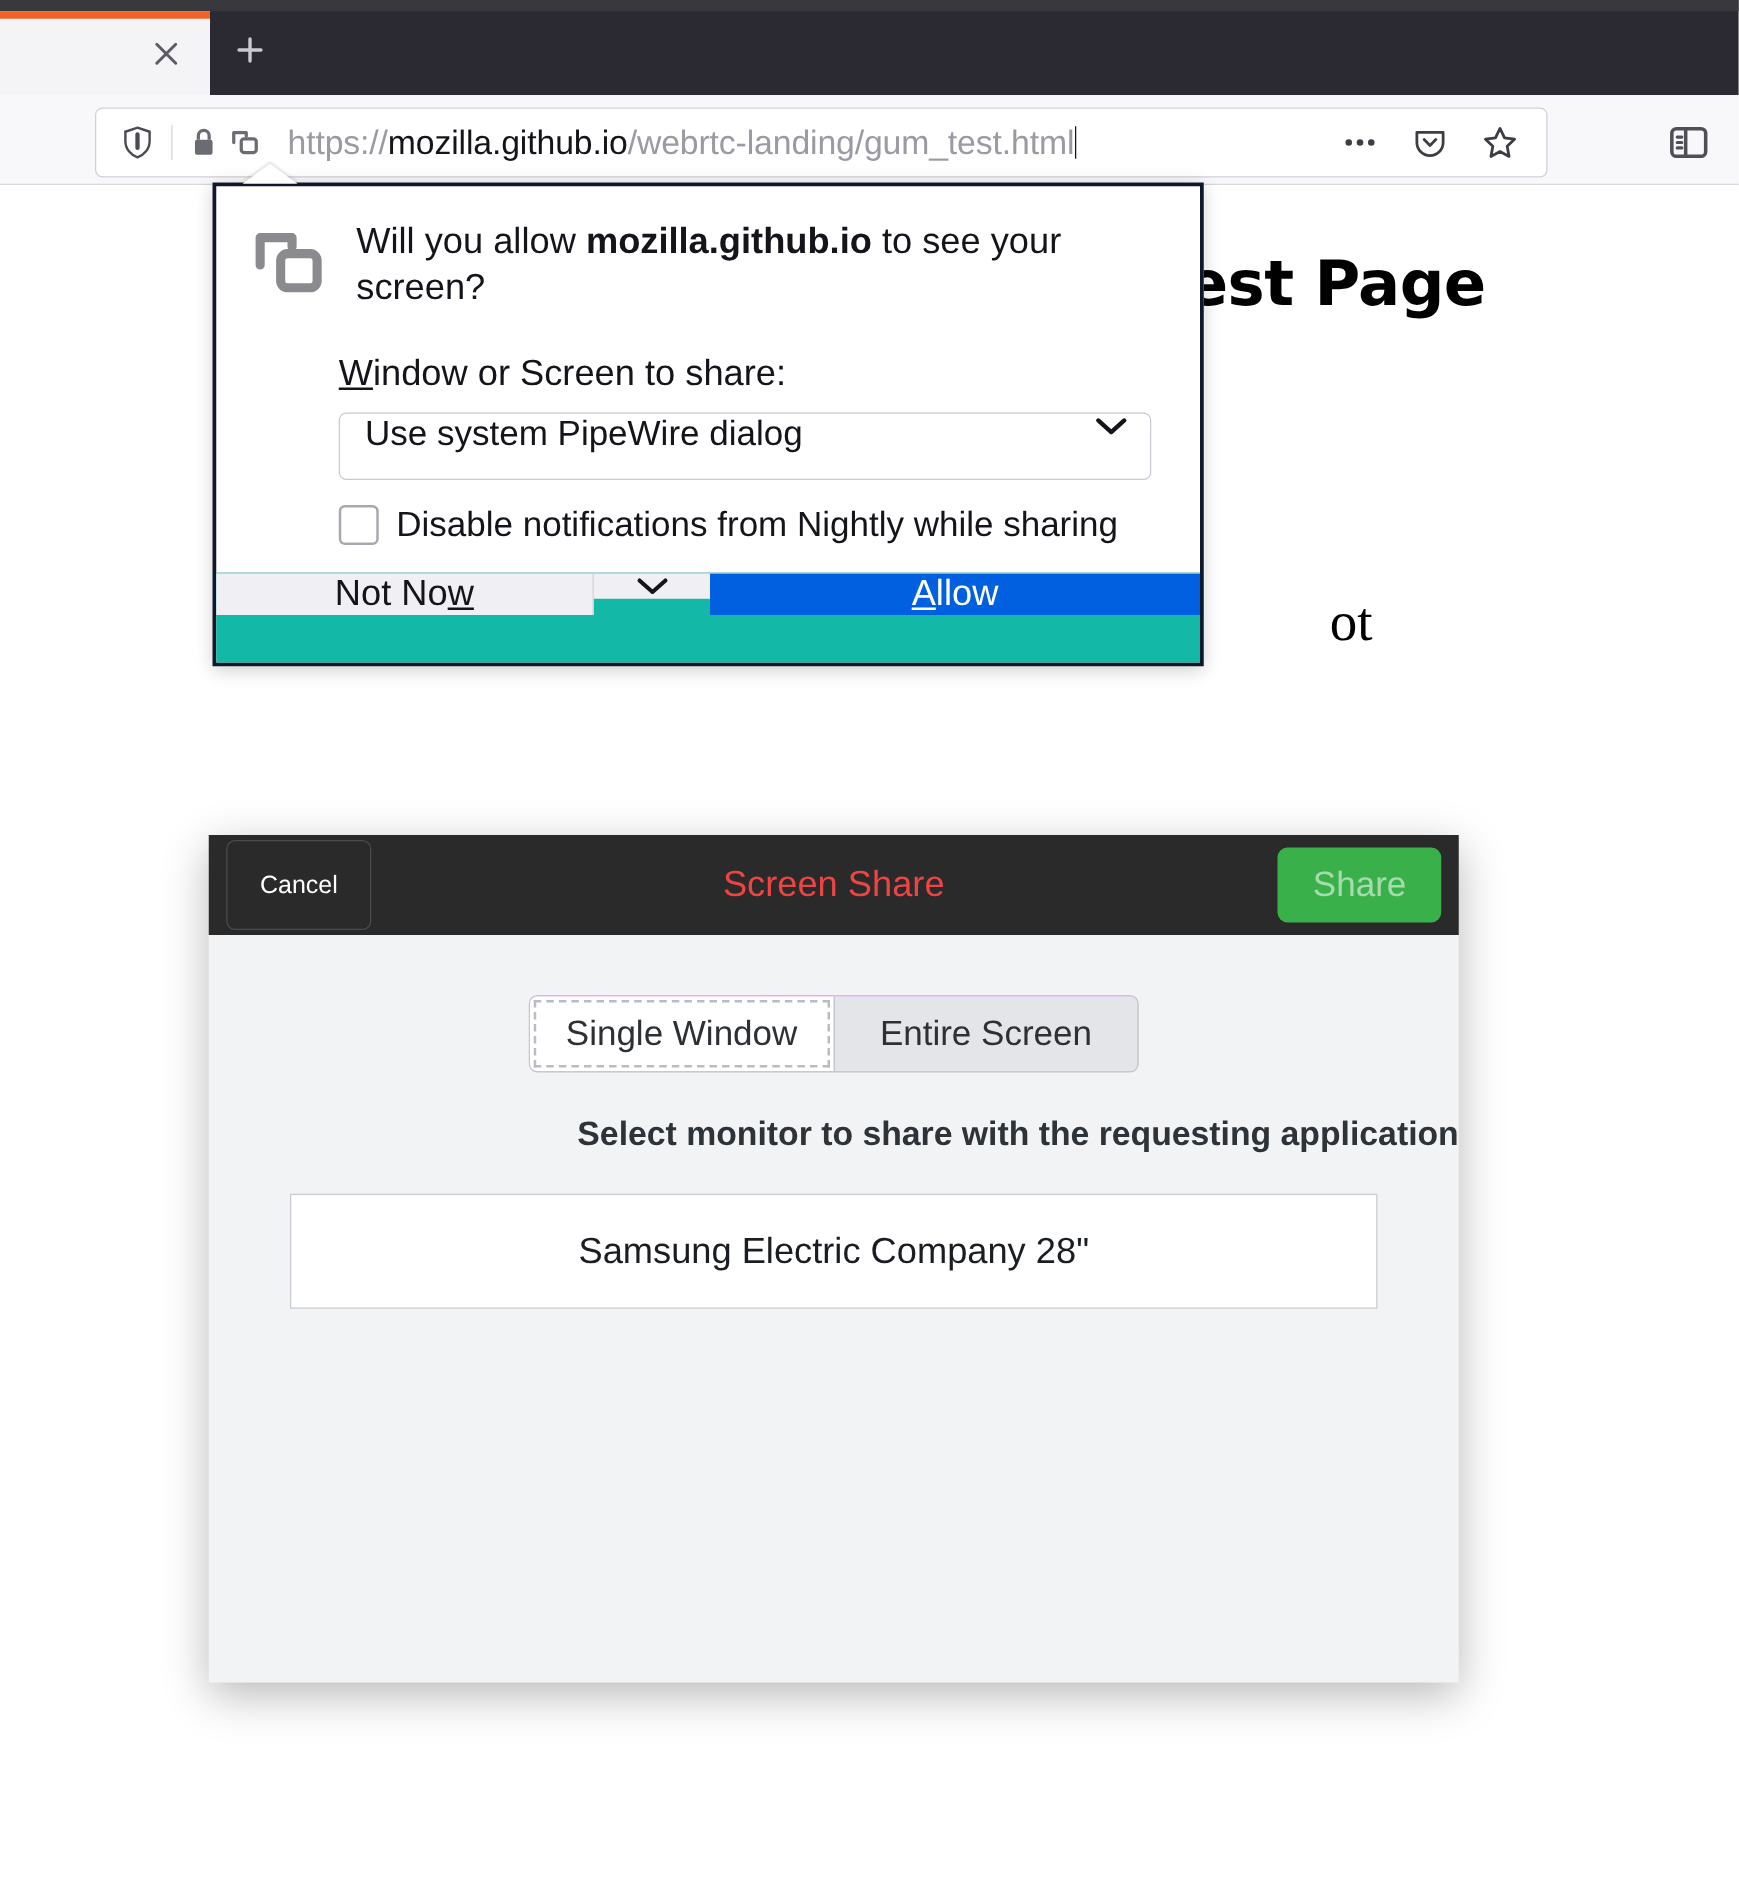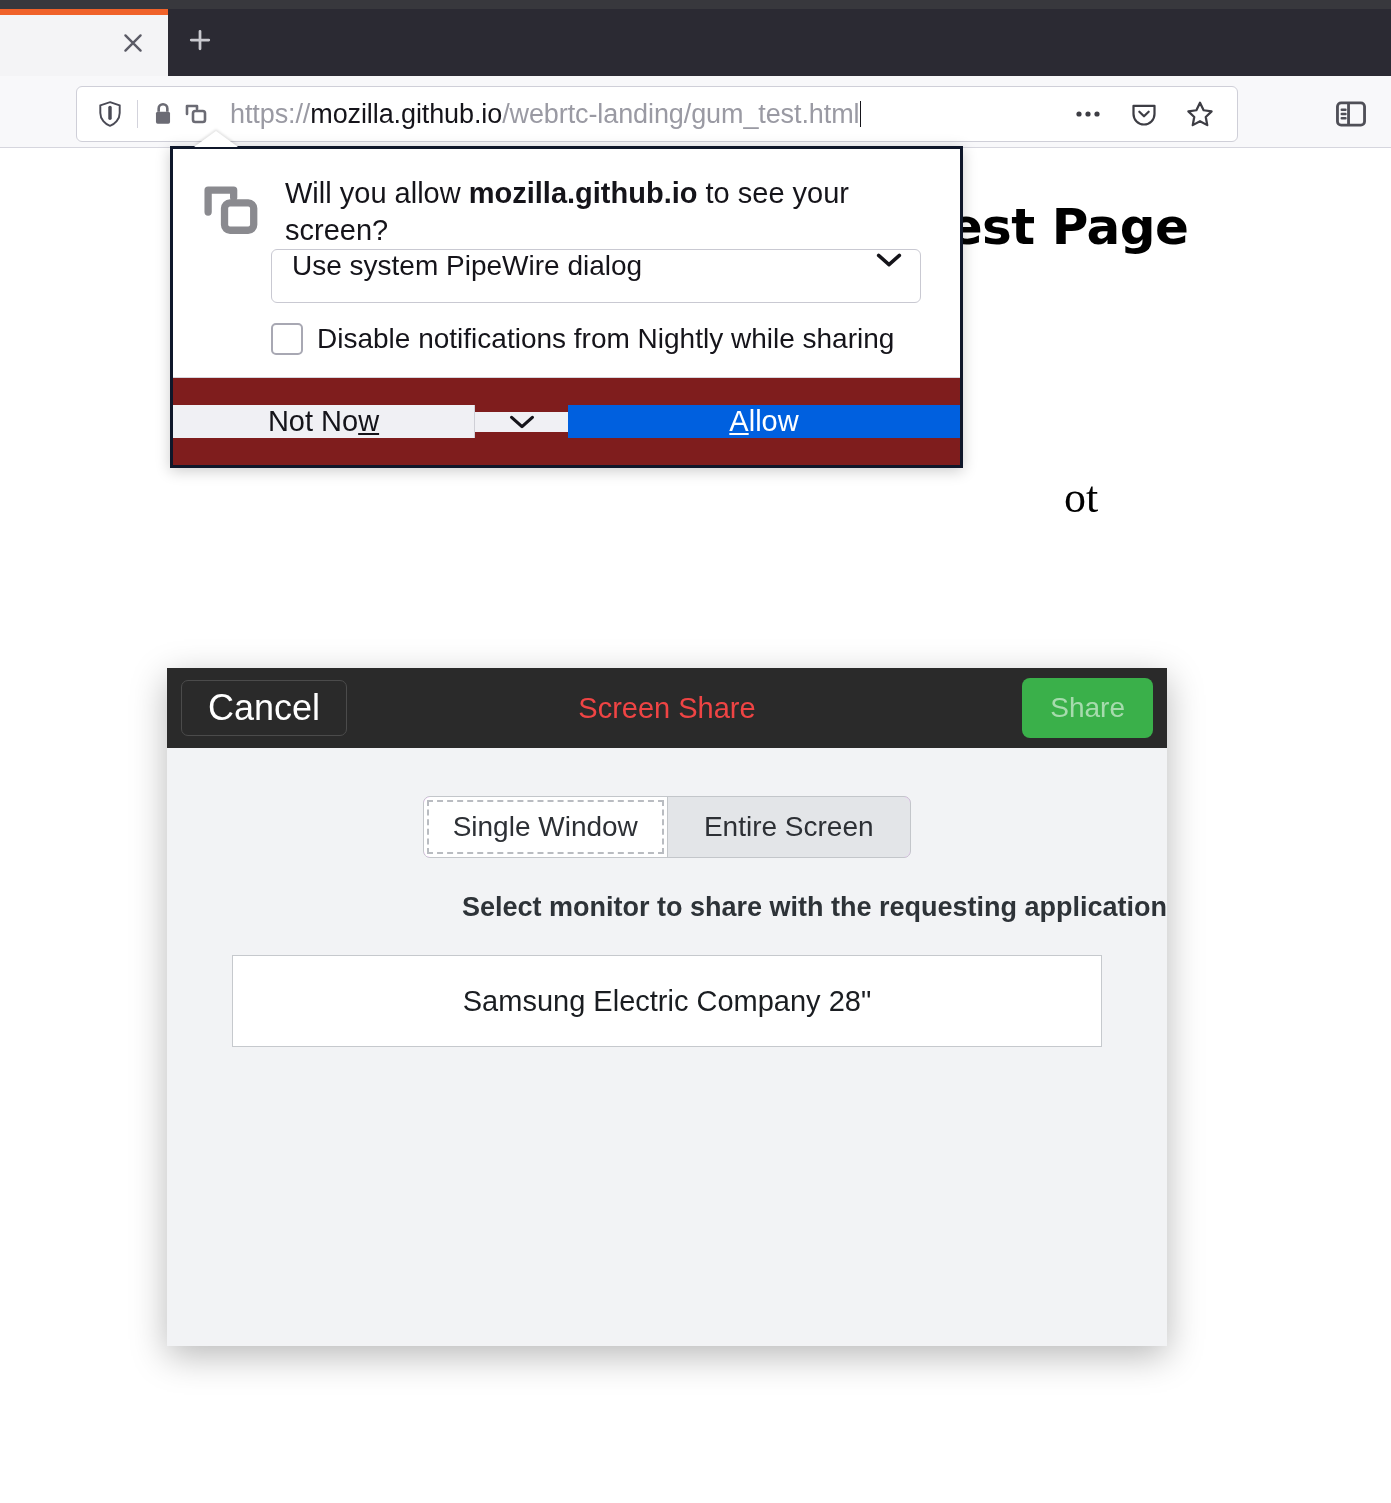--- a/index.html
+++ b/index.html
@@ -115,22 +115,22 @@
   .perm-check-row {
     margin: 20px 0 0 72px; display: flex; align-items: center; gap: 14px;
   }
   .perm-check {
     width: 32px; height: 32px; border: 2px solid #a8a8b3;
     border-radius: 5px; background: #fff; flex:0 0 auto;
   }
   .perm-check-label { font-size: 28px; color: #15141a; }
 
   .perm-footer {
-    display: flex; align-items: center; height: 88px;
-    border-top: 1px solid #d6d6de; background: #7f1d1d;
+    display: flex; align-items: flex-start; height: 72px;
+    border-top: 1px solid #d6d6de; background: #14b8a6;
   }
   .btn-notnow {
     flex: 0 0 302px; display:flex; align-items:center; justify-content:center;
     font-size: 29px; color: #15141a; background:#f0f0f4;
     border-right: 1px solid #cfcfd6;
   }
   .btn-notnow .ak { text-decoration: underline; }
   .btn-more {
     flex: 0 0 93px; display:flex; align-items:center; justify-content:center;
     background:#f0f0f4; color:#15141a;
@@ -144,23 +144,23 @@
   
   .pw-dialog {
     position: absolute; left: 167px; top: 668px; width: 1000px; height: 678px;
     background: #f2f3f5; box-shadow: 0 10px 34px rgba(0,0,0,0.28);
   }
   .pw-header {
     height: 80px; background: #2a2a2a; display:flex; align-items:center;
     padding: 0 14px; position: relative;
   }
   .pw-cancel {
-    height: 56px; padding: 0 26px; display:flex; align-items:center;
+    height: 72px; padding: 0 26px; display:flex; align-items:center;
     border: 1px solid #4b4b4b; border-radius: 7px; background: transparent;
-    color: #ffffff; font-size: 36px;
+    color: #ffffff; font-size: 20px;
   }
   .pw-title {
     position:absolute; left:0; right:0; text-align:center; pointer-events:none;
     color: #ef4444; font-size: 29px;
   }
   .pw-share {
     margin-left: auto; height: 60px; padding: 0 28px;
     display:flex; align-items:center; border-radius: 8px;
     background: #3ab04a; color: rgba(255,255,255,0.55); font-size: 28px;
     border: none;
@@ -283,20 +283,23 @@
           <svg width="62" height="62" viewBox="0 0 34 34" fill="none" stroke="currentColor" stroke-width="4" stroke-linecap="round" stroke-linejoin="round">
             <path d="M5 17 V5 H19 V9"></path>
             <rect x="14" y="12" width="16" height="15" rx="3"></rect>
           </svg>
         </div>
         <div class="perm-question">
           <span>Will you allow </span><b>mozilla.github.io</b><span> to see your screen?</span>
         </div>
       </div>
 
+      <div class="perm-label">
+        <span class="ak">W</span><span>indow or Screen to share:</span>
+      </div>
 
       <div class="perm-select">
         <span>Use system PipeWire dialog</span>
         <span class="chev">
           <svg width="30" height="20" viewBox="0 0 26 16" fill="none" stroke="currentColor" stroke-width="3" stroke-linecap="round" stroke-linejoin="round">
             <path d="M4 4 L13 12 L22 4"></path>
           </svg>
         </span>
       </div>
 

